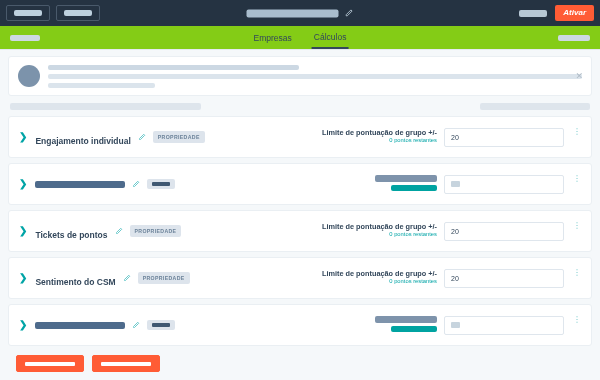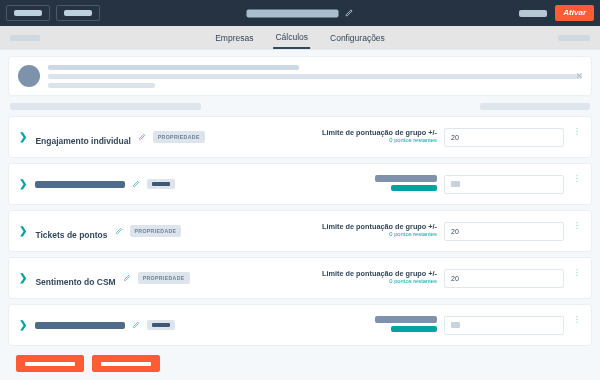--- a/index.html
+++ b/index.html
@@ -41,21 +41,21 @@
   .btn-activate {
     background: #ff5c35; color: #fff;
     font-size: 8px; font-weight: 700;
     padding: 4px 8px; border-radius: 2px;
     border: none; line-height: 1; font-style: italic;
   }
 
   
   .navbar {
     height: 24px;
-    background: #e5e5e5;
+    background: #84cc16;
     border-bottom: 1px solid #e5eaef;
     display: flex; align-items: center;
     padding: 0 10px;
     position: relative;
   }
   .nav-sk-left { width: 30px; height: 6px; border-radius: 2px; background: #cdd9e2; }
   .nav-tabs {
     position: absolute; left: 50%; top: 0;
     transform: translateX(-50%);
     height: 100%;
@@ -199,23 +199,20 @@
 
 <div class="navbar">
   <span class="nav-sk-left"></span>
   <div class="nav-tabs">
     <div class="nav-tab">
       <span>Empresas</span>
     </div>
     <div class="nav-tab active">
       <span>Cálculos</span>
     </div>
-    <div class="nav-tab">
-      <span>Configurações</span>
-    </div>
   </div>
   <span class="nav-sk-right"></span>
 </div>
 
 <div class="content">
 
   <div class="banner">
     <div class="avatar"></div>
     <div class="banner-lines">
       <span class="bl l1"></span>

